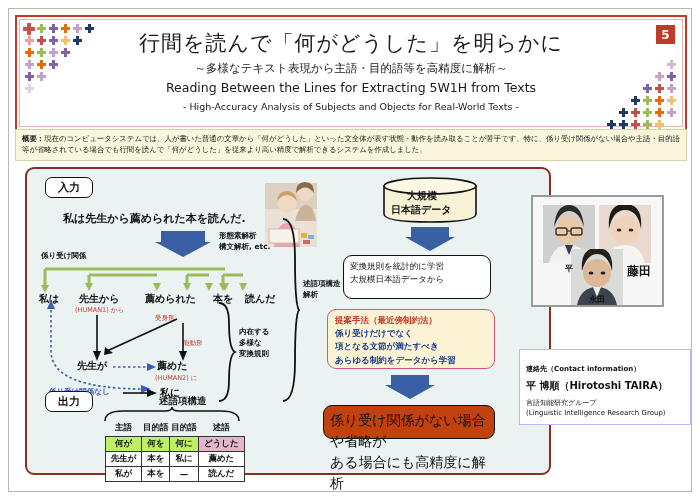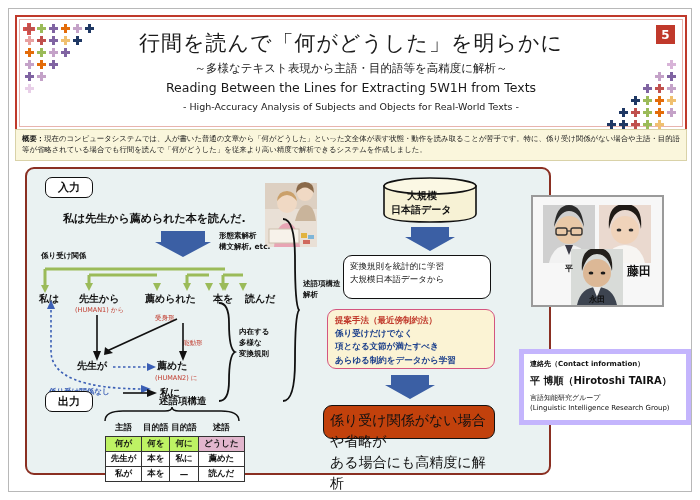--- a/index.html
+++ b/index.html
@@ -109,21 +109,21 @@
     font-weight:normal;
   }
   
   .photo-panel{
     position:absolute;left:522px;top:186px;width:133px;height:112px;
     background:#f7f7f7;border:2px solid #9a9a9a;box-sizing:border-box;
   }
   .ph{position:absolute;overflow:hidden;}
   .contact{
     position:absolute;left:510px;top:340px;width:172px;height:76px;
-    background:#fff;border:5px solid #c4b5fd;box-sizing:border-box;padding:5px 6px;
+    background:#fff;border:1px solid #c4b5fd;box-sizing:border-box;padding:14px 6px;
   }
   .c1{font-size:7px;color:#111;font-weight:bold;}
   .c2{font-size:10px;color:#111;font-weight:bold;margin-top:5px;}
   .c3{font-size:7px;color:#111;margin-top:5px;line-height:1.45;}
   svg{display:block;overflow:visible;}
 </style>
 </head>
 <body>
 
 <div class="slide">

